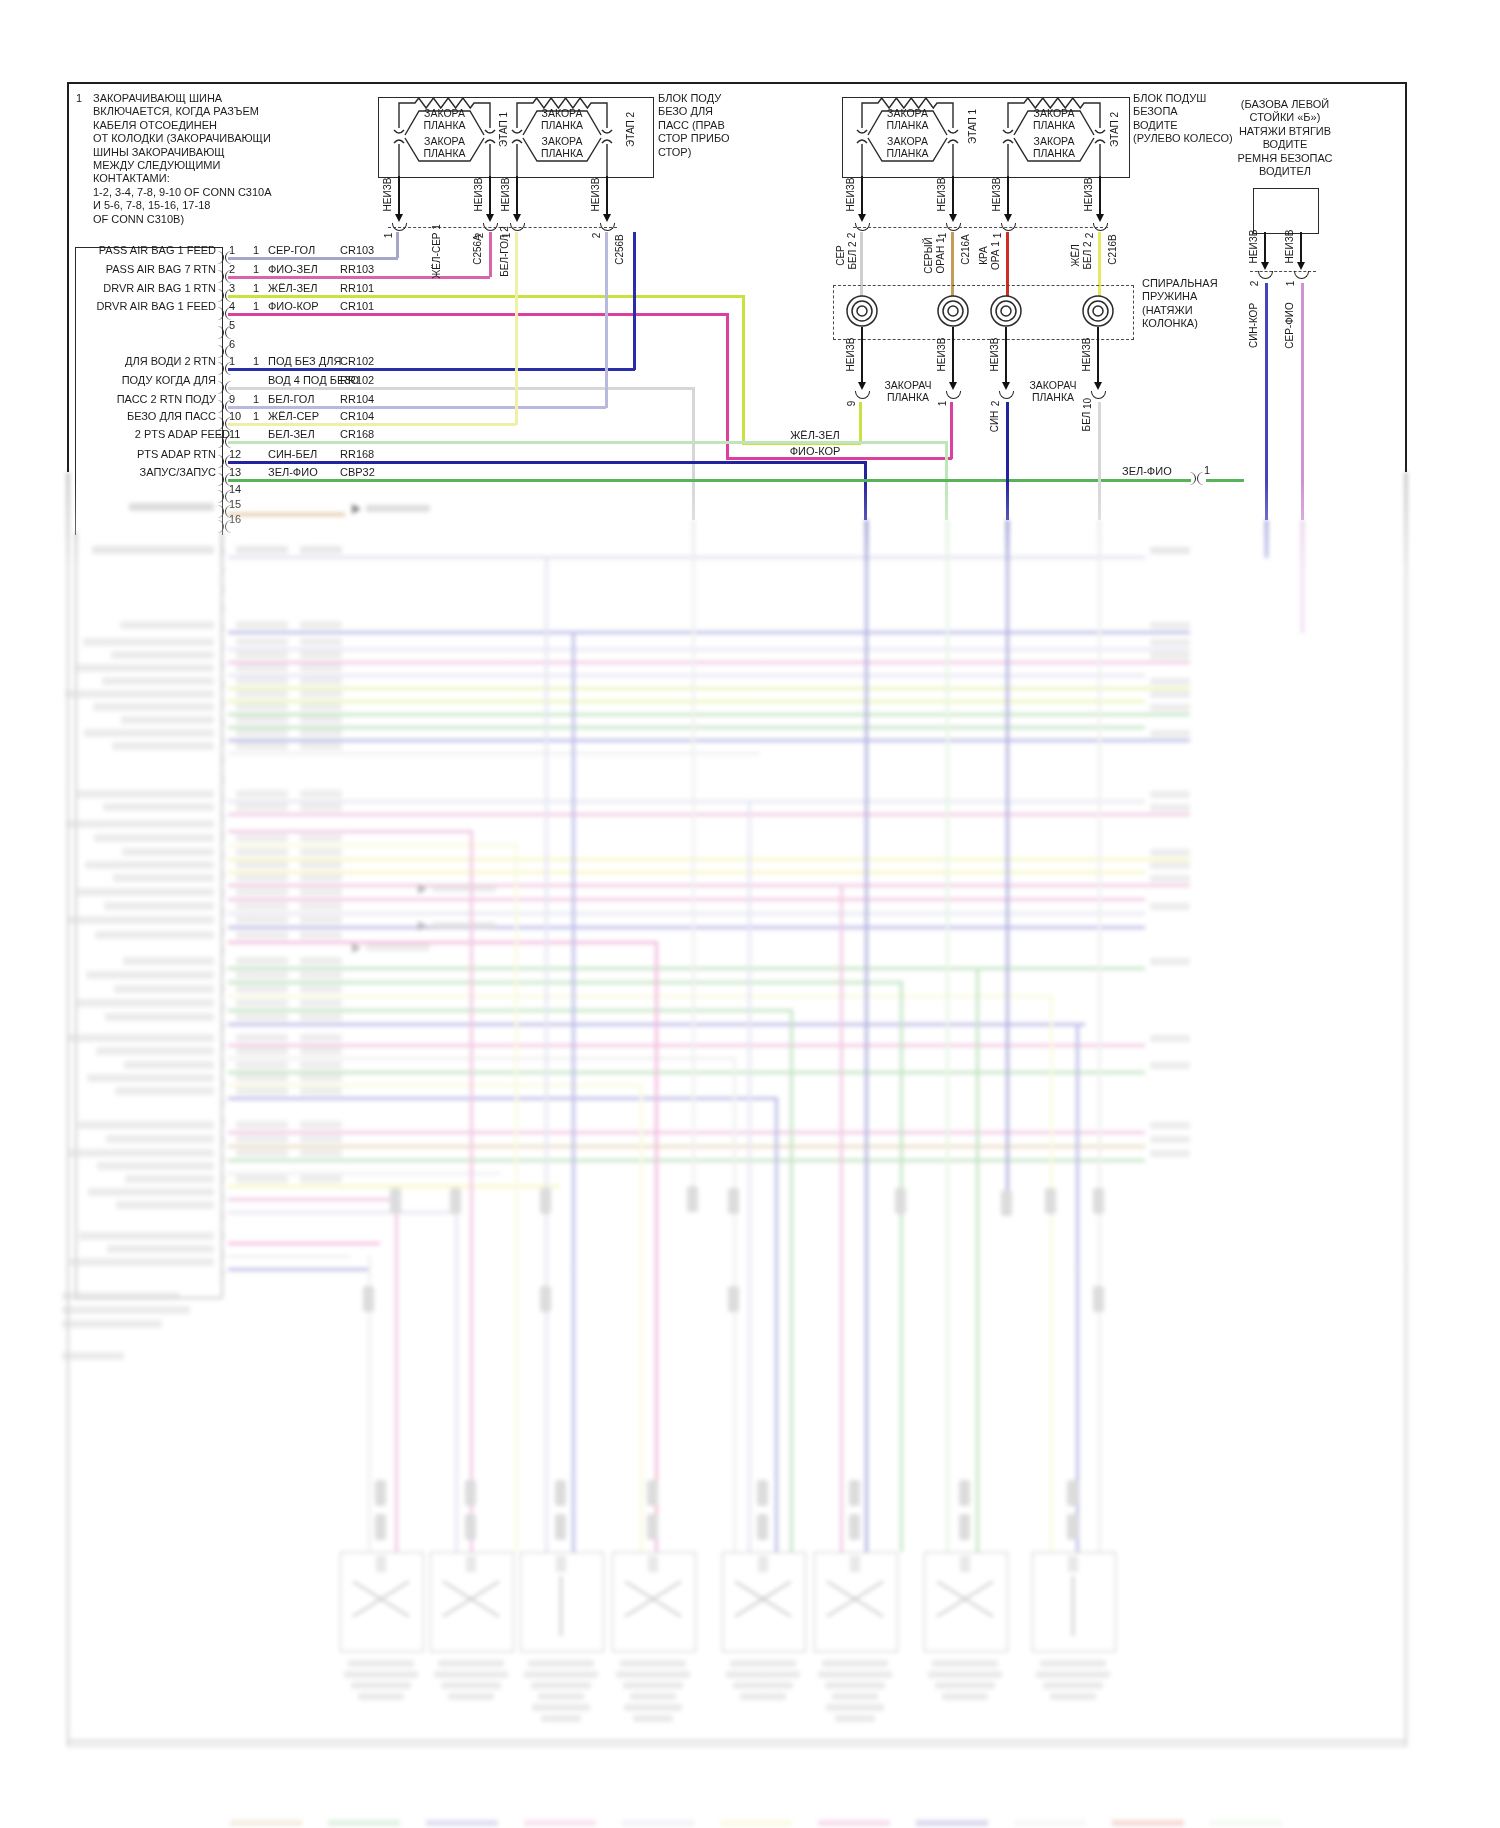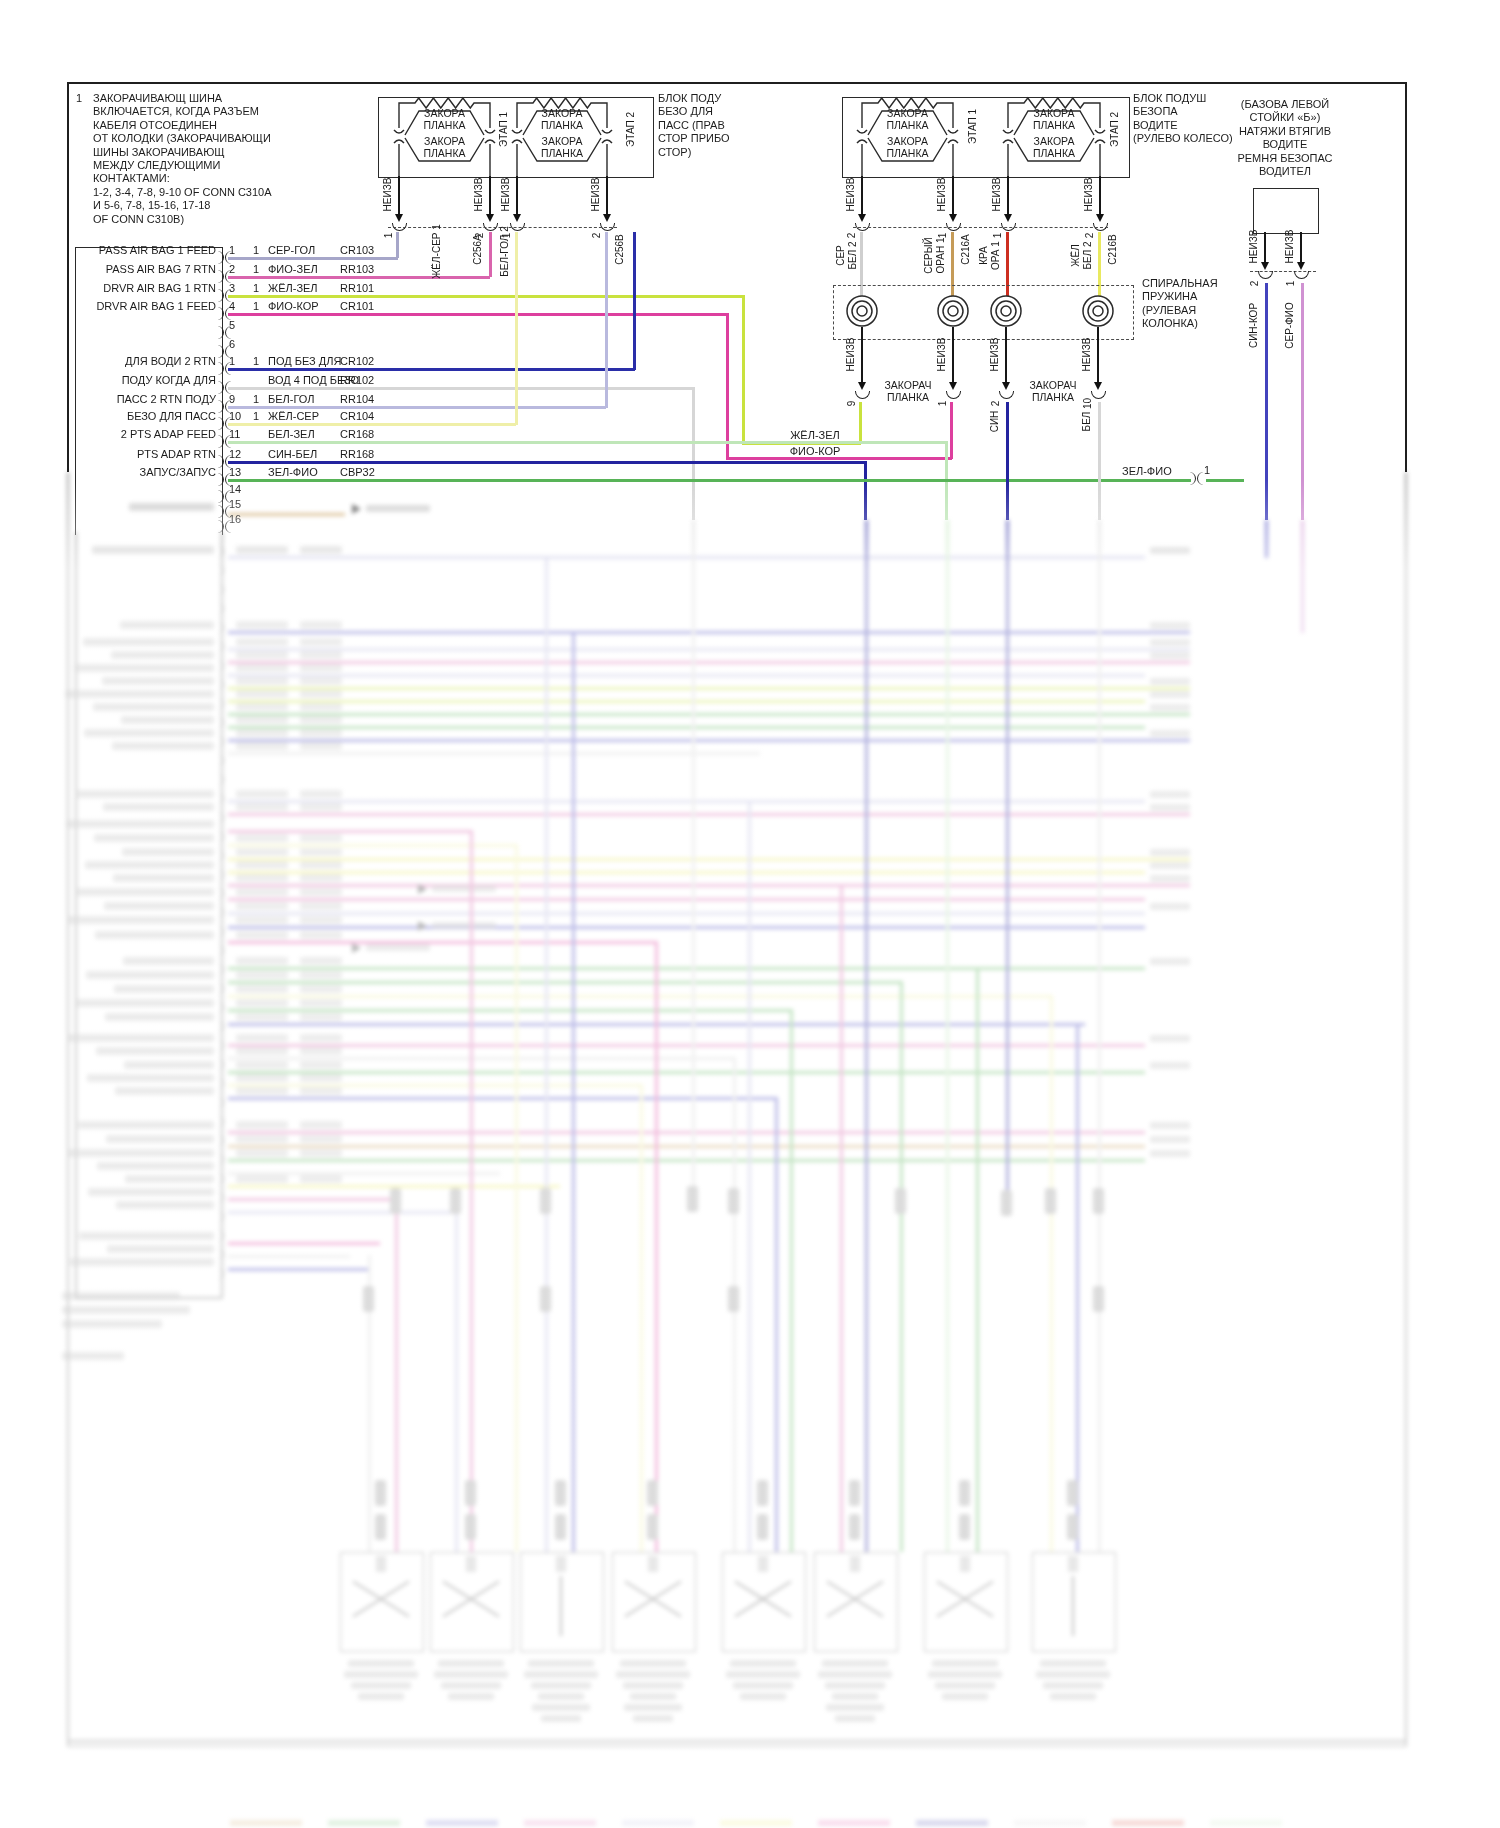--- a/index.html
+++ b/index.html
@@ -480,21 +480,21 @@
       <div class="t" style="left: 229px; top: 410px;">10</div>
       <div class="t" style="left: 253px; top: 410px;">1</div>
       <div class="t" style="left: 268px; top: 410px;">ЖЁЛ-СЕР</div>
       <div class="t" style="left: 340px; top: 410px;">CR104</div>
       <div class="llab" style="left: 78px; top: 410px;">БЕЗО ДЛЯ ПАСС</div>
       <div class="brR" style="left: 216px; top: 435px;"></div>
       <div class="brL" style="left: 225px; top: 435px;"></div>
       <div class="t" style="left: 229px; top: 428px;">11</div>
       <div class="t" style="left: 268px; top: 428px;">БЕЛ-ЗЕЛ</div>
       <div class="t" style="left: 340px; top: 428px;">CR168</div>
-      <div class="llab" style="left: 78px; top: 428px;">2 PTS ADAP FEED</div>
+      <div class="llab" style="left: 92px; top: 428px;">2 PTS ADAP FEED</div>
       <div class="brR" style="left: 216px; top: 455px;"></div>
       <div class="brL" style="left: 225px; top: 455px;"></div>
       <div class="t" style="left: 229px; top: 448px;">12</div>
       <div class="t" style="left: 268px; top: 448px;">СИН-БЕЛ</div>
       <div class="t" style="left: 340px; top: 448px;">RR168</div>
       <div class="llab" style="left: 78px; top: 448px;">PTS ADAP RTN</div>
       <div class="brR" style="left: 216px; top: 473px;"></div>
       <div class="brL" style="left: 225px; top: 473px;"></div>
       <div class="t" style="left: 229px; top: 466px;">13</div>
       <div class="t" style="left: 268px; top: 466px;">ЗЕЛ-ФИО</div>
@@ -673,21 +673,21 @@
       </div>
       <div class="abs" style="left: 1078px; top: 291px; width: 40px; height: 40px;">
         <svg width="40" height="40" viewBox="0 0 40 40">
           <circle cx="20" cy="20" r="15" fill="none" stroke="#2a2a2a" stroke-width="1.5"></circle>
      <circle cx="20" cy="20" r="10" fill="none" stroke="#2a2a2a" stroke-width="1.5"></circle>
      <circle cx="20" cy="20" r="5" fill="none" stroke="#2a2a2a" stroke-width="1.5"></circle>
         </svg>
       </div>
       <div class="t" style="left: 1142px; top: 277px;">СПИРАЛЬНАЯ</div>
       <div class="t" style="left: 1142px; top: 290.4px;">ПРУЖИНА</div>
-      <div class="t" style="left: 1142px; top: 303.8px;">(РУЛЕВАЯ</div>
+      <div class="t" style="left: 1142px; top: 303.8px;">(НАТЯЖИ</div>
       <div class="t" style="left: 1142px; top: 317.2px;">КОЛОНКА)</div>
       <div class="w" style="left: 861px; top: 327px; width: 2px; height: 55px; background: rgb(22, 22, 22);"></div>
       <div class="arrD" style="left: 857.5px; top: 382px;"></div>
       <div class="cup" style="left: 855px; top: 391px;"></div>
       <div class="vtx" style="left: 810px; top: 348.5px;">НЕИЗВ</div>
       <div class="vtx" style="left: 811px; top: 398px;">9</div>
       <div class="w" style="left: 952px; top: 327px; width: 2px; height: 55px; background: rgb(22, 22, 22);"></div>
       <div class="arrD" style="left: 948.5px; top: 382px;"></div>
       <div class="cup" style="left: 946px; top: 391px;"></div>
       <div class="vtx" style="left: 901px; top: 348.5px;">НЕИЗВ</div>

